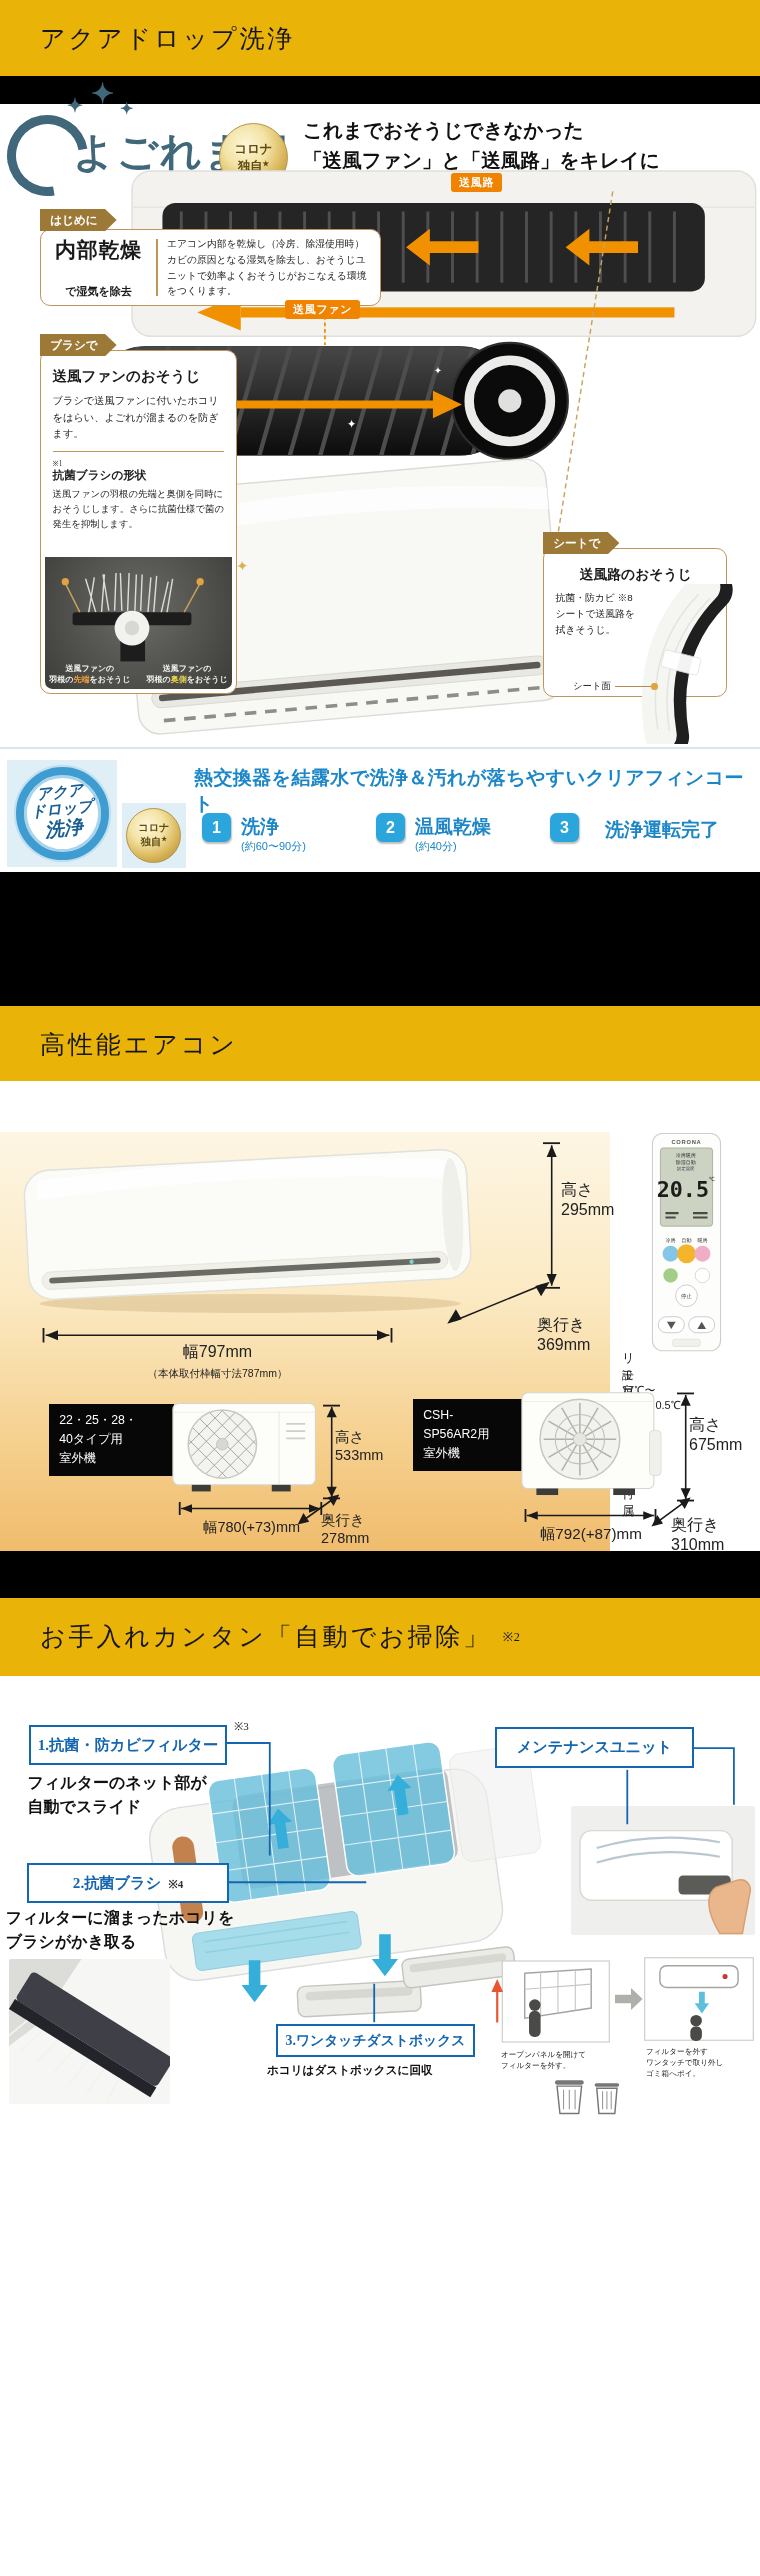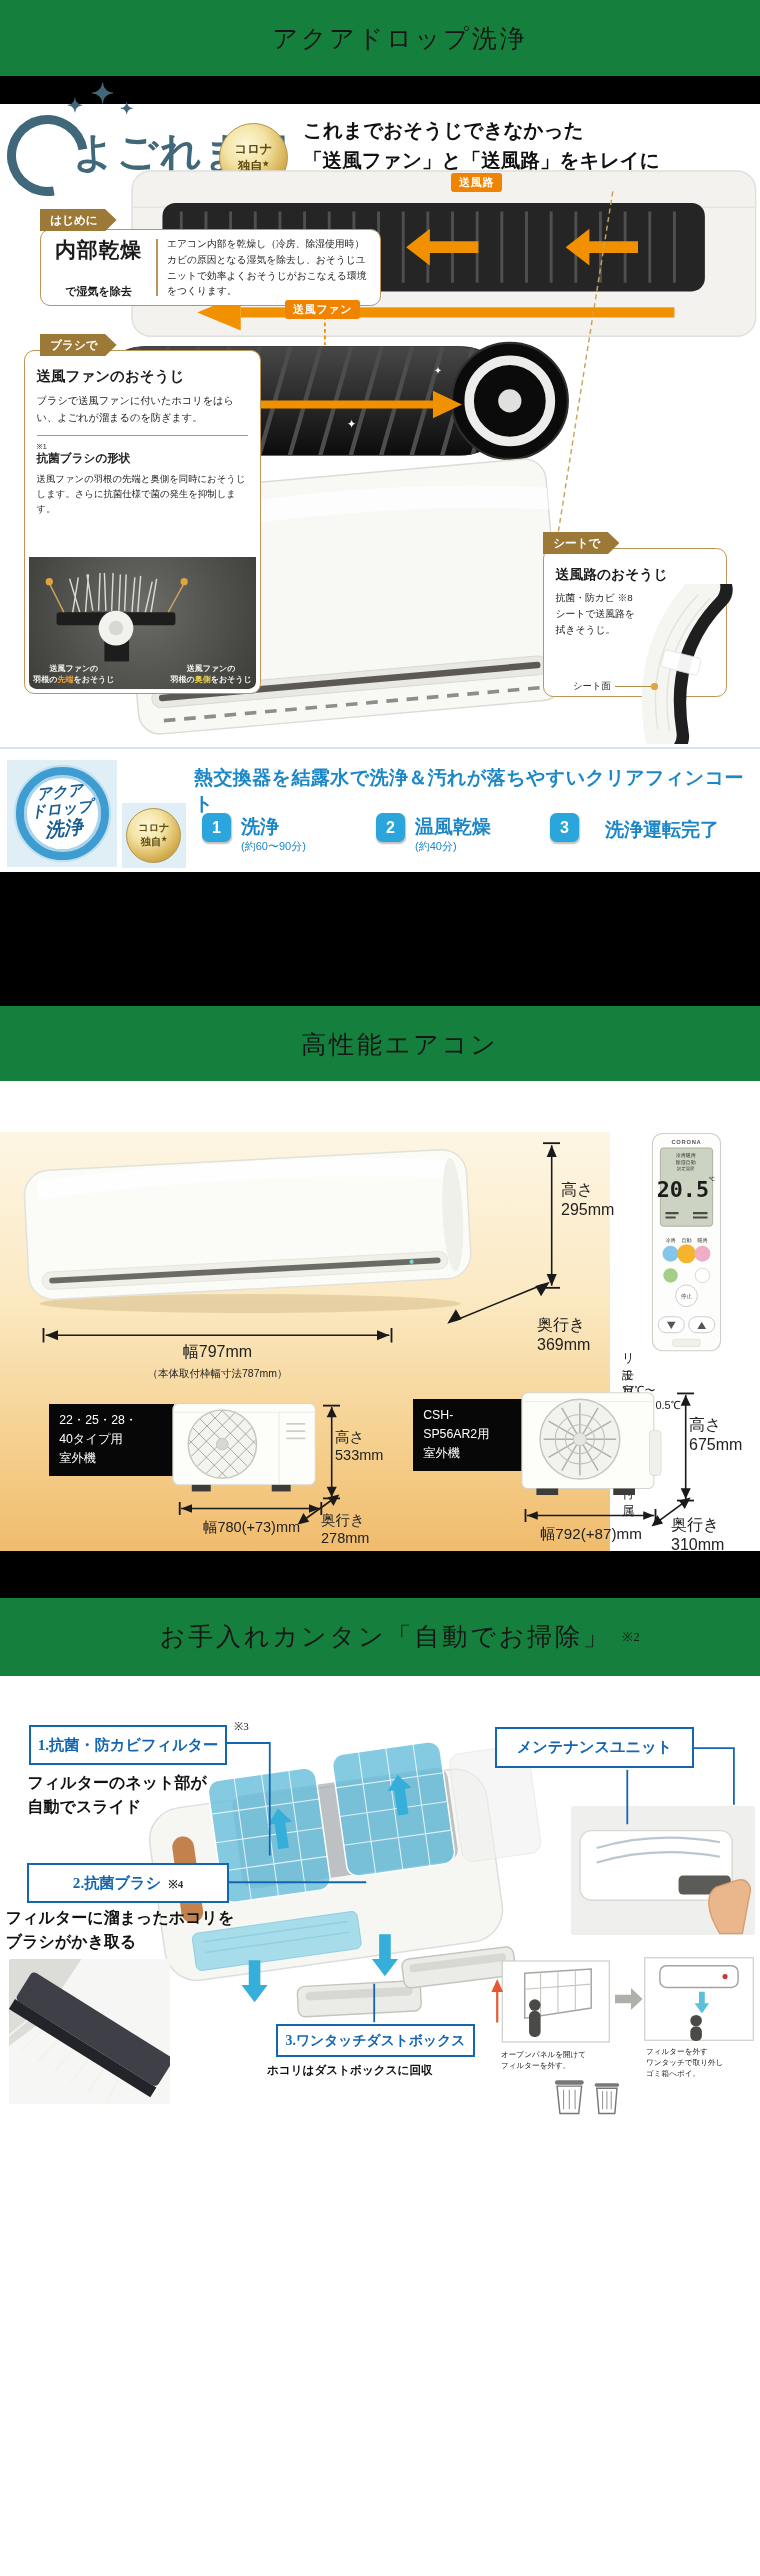--- a/index.html
+++ b/index.html
@@ -1,20 +1,20 @@
 <!DOCTYPE html>
 <html style="font-size:11.6px"><head>
 <meta charset="utf-8">
 <style>
   * { margin:0; padding:0; box-sizing:border-box; }
   body { background:#fff; font-family:"Liberation Sans", sans-serif; }
   #page { position:relative; width:760px; height:2576px; background:#fff; overflow:hidden; }
   .abs { position:absolute; }
   .band { position:absolute; left:0; width:760px; }
-  .band.gray { background:#15803d;text-align:center; }
+  .band.gray { background:#eab308; }
   .band.black { background:#000; }
   .band h1 { font-family:"Liberation Serif", serif; font-weight:500; font-size:25px; letter-spacing:2.9px; color:#161616; padding:22px 0 0 40px; }
   .band h1 .note { font-size:12.3px; letter-spacing:0.7px; vertical-align:4.4px; margin-left:11.6px; }
 
   
   .logo-circle { position:absolute; width:81px; height:81px; border:9.4px solid #41687a; border-radius:50%; border-right-color:transparent; transform:rotate(35deg); }
   .logo-text { position:absolute; font-size:41px; font-weight:bold; color:#41687a; letter-spacing:1.5px; }
   .sparkle { position:absolute; color:#41687a; font-weight:bold; }
   .headline { position:absolute; font-size:19.6px; font-weight:bold; color:#111; line-height:30px; }
 
@@ -158,21 +158,21 @@
   <div class="gbox" style="left:40px;top:229px;width:341px;height:77px;display:flex;align-items:center;">
     <div style="width:115px;text-align:center;">
       <div class="hj-title">内部乾燥</div>
       <div class="hj-sub">で湿気を除去</div>
     </div>
     <div style="width:2.2px;height:57px;background:#bd9557;"></div>
     <div class="hj-body" style="flex:1;padding:0 10.2px 0 8.7px;">エアコン内部を乾燥し（冷房、除湿使用時）カビの原因となる湿気を除去し、おそうじユニットで効率よくおそうじがおこなえる環境をつくります。</div>
   </div>
 
   <div class="gtab" style="left:40px;top:334px;">ブラシで</div>
-  <div class="gbox" style="left:24px;top:350px;width:237px;height:344px;padding:16px 11.6px 0 11.6px;">
+  <div class="gbox" style="left:40px;top:350px;width:197px;height:344px;padding:16px 11.6px 0 11.6px;font-family:Liberation Serif, serif;">
     <div class="bx-title">送風ファンのおそうじ</div>
     <div class="bx-body">ブラシで送風ファンに付いたホコリをはらい、よごれが溜まるのを防ぎます。</div>
     <hr class="bx-hr">
     <span class="bx-note">※1</span>
     <div class="bx-sub">抗菌ブラシの形状</div>
     <div class="bx-body" style="font-size:9.4px;margin-top:4.4px;">送風ファンの羽根の先端と奥側を同時におそうじします。さらに抗菌仕様で菌の発生を抑制します。</div>
     <div class="brush-photo">
       <svg width="174" height="132" viewBox="0 0 240 182">
         <path d="M60,78 L68,28 M78,76 L82,24 M96,74 L98,22 M114,74 L116,22 M132,74 L134,24 M150,76 L154,26 M168,78 L176,30 M70,76 L56,30 M88,74 L80,24 M106,74 L104,22 M124,74 L126,24 M142,76 L146,28 M160,78 L170,34" stroke="#e8e8e4" stroke-width="2" opacity="0.9" fill="none"></path>
         <rect x="38" y="76" width="164" height="18" rx="4" fill="#1d1d1d"></rect>
@@ -190,21 +190,21 @@
       </div>
       <div class="bp-cap" style="right:1.5px;width:86px;">
         <span>送風ファンの</span><br>
         <span>羽根の</span><span class="hl-ye">奥側</span><span>をおそうじ</span>
       </div>
     </div>
   </div>
 
   <div class="gtab" style="left:543px;top:532px;">シートで</div>
   <div class="gbox" style="left:543px;top:548px;width:184px;height:149px;padding:17.4px 10.2px 0 11.6px;overflow:visible;">
-    <div class="bx-title" style="font-size:13.8px;">送風路のおそうじ</div>
+    <div class="bx-title" style="font-size:13.8px;text-align:center;">送風路のおそうじ</div>
     <div class="bx-body" style="width:102px;margin-top:5.8px;font-size:9.8px;">
       <div>抗菌・防カビ ※8</div>
       <div>シートで送風路を</div>
       <div>拭きそうじ。</div>
     </div>
   </div>
   <svg class="abs" style="left:620px;top:584px;z-index:4;" width="120" height="160" viewBox="0 0 165 220">
     <path d="M126,8 C74,60 52,126 66,210" stroke="#1f1f1f" stroke-width="58" fill="none" stroke-linecap="round"></path>
     <path d="M116,4 C64,58 42,124 56,208" stroke="#f5f5f2" stroke-width="44" fill="none" stroke-linecap="round"></path>
     <path d="M108,14 C60,64 40,124 52,200" stroke="#e4e4de" stroke-width="2" fill="none"></path>

